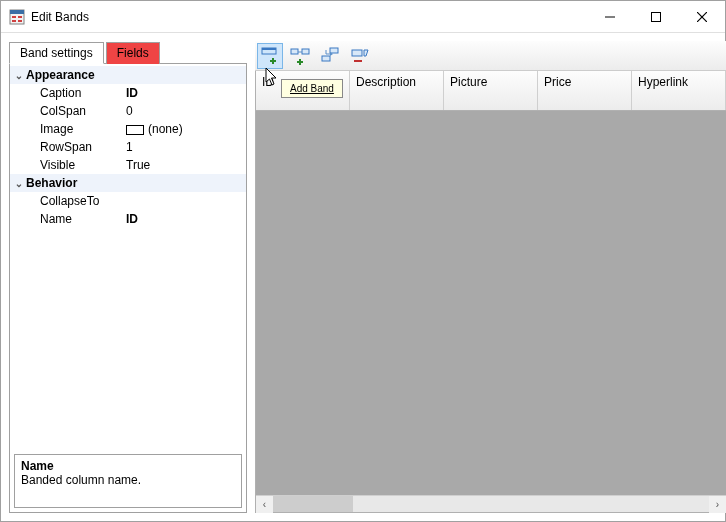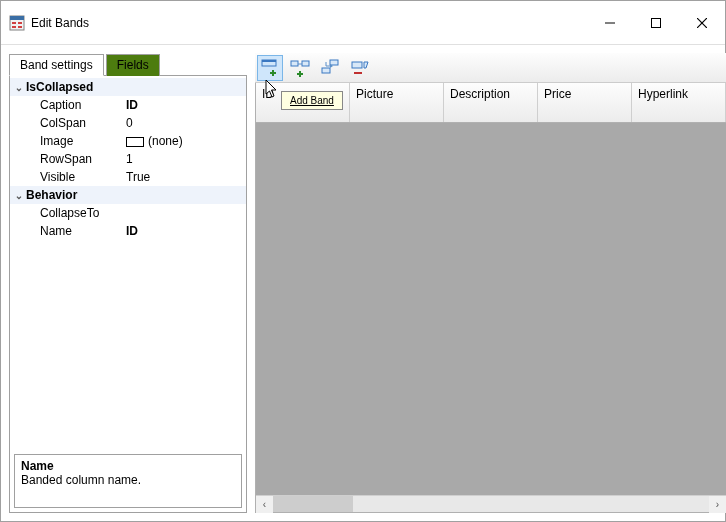--- a/index.html
+++ b/index.html
@@ -14,21 +14,21 @@
   .window {
     width: 726px;
     height: 522px;
     border: 1px solid #a0a0a0;
     background: #fff;
     position: relative;
     display: flex;
     flex-direction: column;
   }
   .titlebar {
-    height: 44px;
+    height: 32px;
     display: flex;
     align-items: center;
     padding: 0 0 0 8px;
     border-bottom: 1px solid #e0e0e0;
   }
   .titlebar .app-icon {
     width: 16px; height: 16px;
     margin-right: 6px;
     display: flex; align-items: center; justify-content: center;
   }
@@ -67,21 +67,21 @@
   .tabstrip {
     display: flex;
     position: relative;
     top: 1px;
     z-index: 2;
   }
   .tab {
     padding: 3px 10px;
     border: 1px solid #a0a0a0;
     border-bottom: none;
-    background: #4d7c0f;
+    background: #ef4444;
     margin-right: 2px;
     position: relative;
   }
   .tab.active {
     background: #fff;
     border-bottom: 1px solid #fff;
   }
   .tab-panel {
     flex: 1;
     border: 1px solid #a0a0a0;
@@ -300,21 +300,21 @@
     <div class="main-row">
       <div class="left-pane">
         <div class="tabstrip">
           <div class="tab active">Band settings</div>
           <div class="tab">Fields</div>
         </div>
         <div class="tab-panel">
           <div class="propgrid">
             <div class="pg-cat">
               <span class="pg-toggle">⌄</span>
-              <span>IsCollapsed</span>
+              <span>Appearance</span>
             </div>
             <div class="pg-row">
               <span class="pg-label">Caption</span>
               <span class="pg-value bold">ID</span>
             </div>
             <div class="pg-row">
               <span class="pg-label">ColSpan</span>
               <span class="pg-value">0</span>
             </div>
             <div class="pg-row">
@@ -394,24 +394,24 @@
           </div>
           <div class="tooltip">Add Band</div>
         </div>
 
         <div class="grid-wrap">
           <div class="grid-header-row">
             <div class="ghcell">
                 <span>ID</span>
               </div>
             <div class="ghcell">
-                <span>Picture</span>
+                <span>Description</span>
               </div>
             <div class="ghcell">
-                <span>Description</span>
+                <span>Picture</span>
               </div>
             <div class="ghcell">
                 <span>Price</span>
               </div>
             <div class="ghcell">
                 <span>Hyperlink</span>
               </div>
           </div>
           <div class="grid-body"></div>
           <div class="scroll-h">

